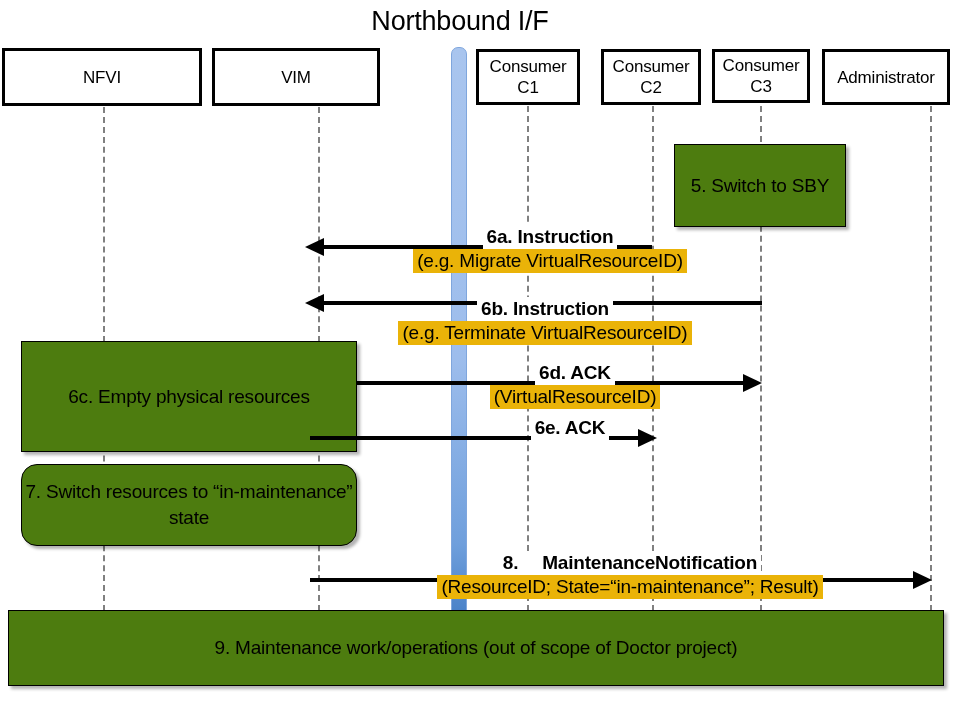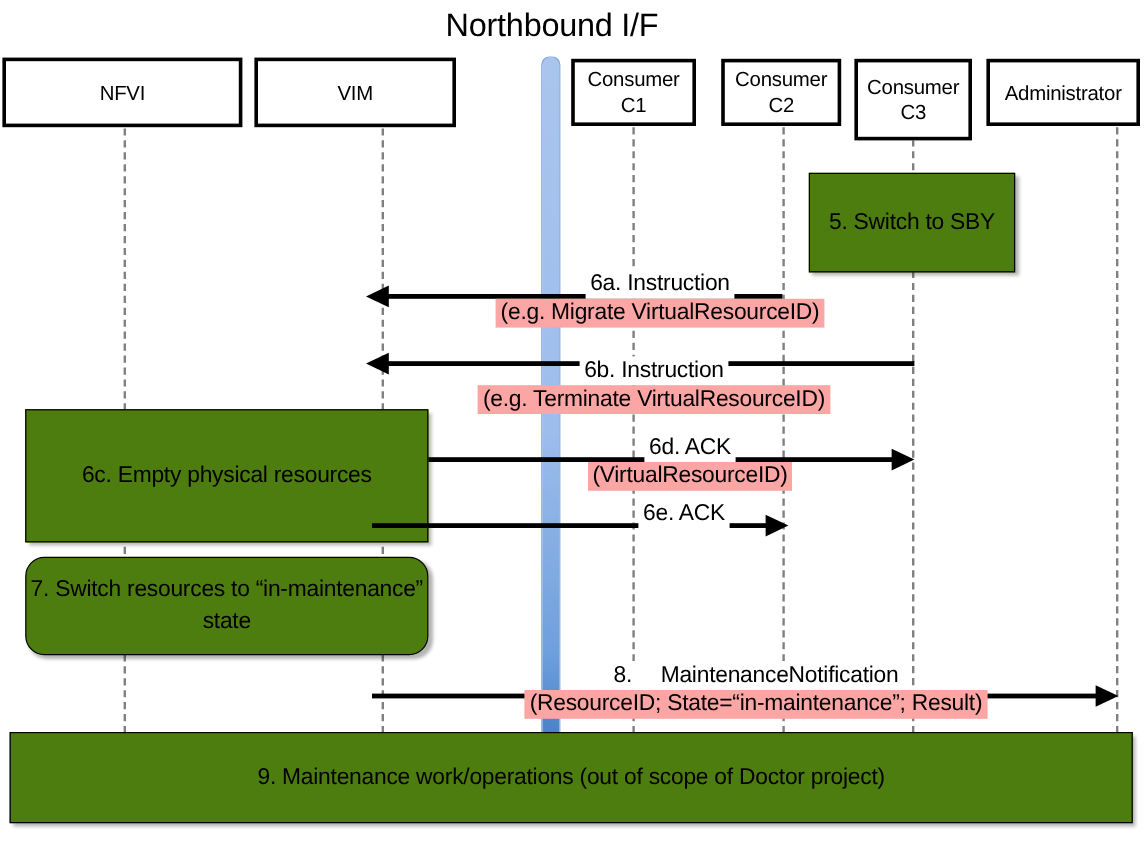--- a/index.html
+++ b/index.html
@@ -117,23 +117,24 @@
     letter-spacing: -0.2px;
     white-space: nowrap;
     color: #000000;
     background: transparent;
   }
   .msg-label span { display: block; }
   .msg-label .lbl-top {
     background: #ffffff;
     display: inline-block;
     padding: 0 4px;
+    font-weight: bold;
   }
   .msg-label .lbl-bot {
-    background: #fca5a5;
+    background: #eab308;
     display: inline-block;
     padding: 0 4px;
   }
 </style>
 </head>
 <body>
 
 <div id="canvas">
 
   <div class="diagram-title">Northbound I/F</div>
@@ -166,21 +167,21 @@
     </div>
   </div>
 
   <div class="participant" style="left:601px; top:49px; width:100px; height:56px;">
     <div class="lines">
       <span>Consumer</span>
       <span>C2</span>
     </div>
   </div>
 
-  <div class="participant" style="left:712px; top:49px; width:98px; height:68px;">
+  <div class="participant" style="left:712px; top:49px; width:98px; height:54px;">
     <div class="lines">
       <span>Consumer</span>
       <span>C3</span>
     </div>
   </div>
 
   <div class="participant" style="left:822px; top:49px; width:128px; height:56px;">
     <div class="lines">
       <span>Administrator</span>
     </div>

